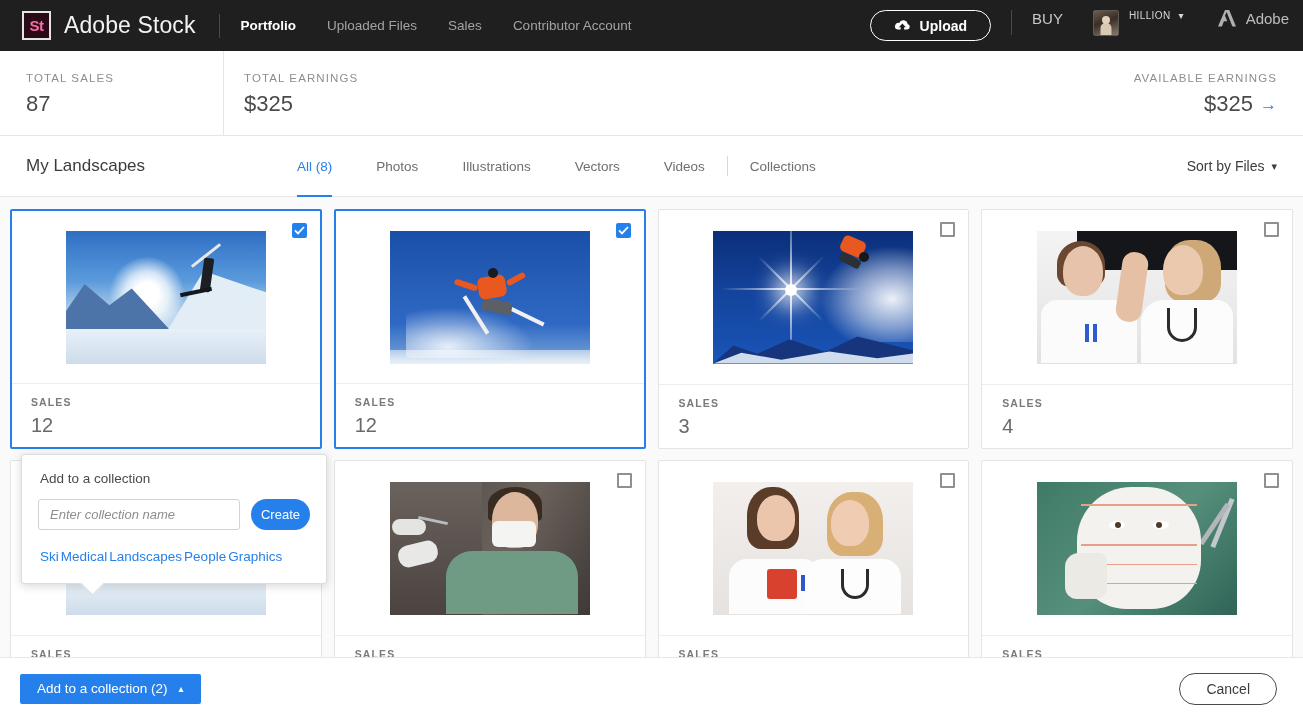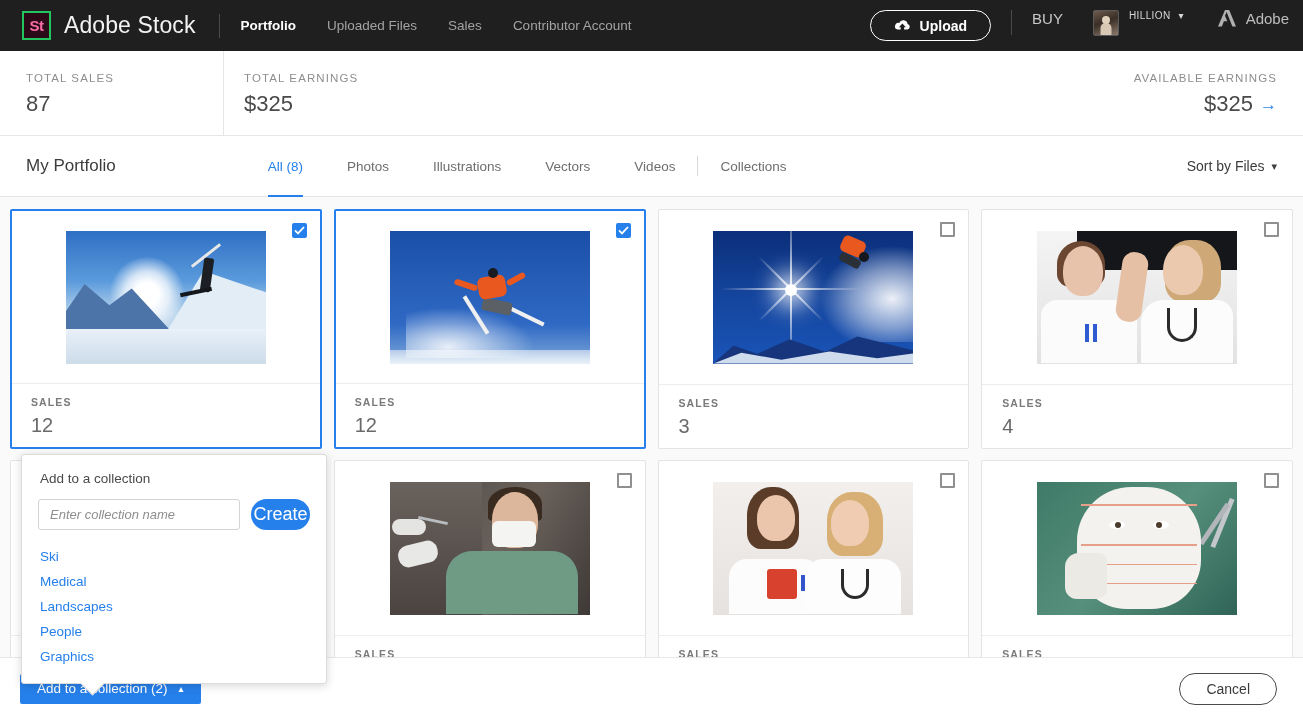--- a/index.html
+++ b/index.html
@@ -20,21 +20,21 @@
     background: #1f1f1f;
     display: flex;
     align-items: center;
     padding: 0 14px 0 22px;
     position: relative;
     z-index: 50;
   }
   .brand { display: flex; align-items: center; }
   .st-logo {
     width: 29px; height: 29px;
-    border: 2px solid #22c55e;
+    border: 2px solid #e5e5e5;
     background: #2b0a17;
     display: flex; align-items: center; justify-content: center;
     font-size: 15px; font-weight: bold; color: #fa6ca8;
     letter-spacing: -0.5px;
   }
   .brand-name {
     color: #f2f2f2;
     font-size: 23px;
     margin-left: 13px;
     font-weight: 400;
@@ -685,25 +685,25 @@
     outline: none;
   }
   .pop-input::placeholder { color: #8e8e8e; font-style: italic; }
   .create-btn {
     width: 90px;
     height: 31px;
     background: #2680eb;
     color: #fff;
     border: none;
     border-radius: 16px;
-    font-size: 18px;
+    font-size: 13px;
     cursor: pointer;
     font-family: "Liberation Sans", sans-serif;
   }
-  .coll-list { display: flex; flex-direction: column; }
+  .coll-list { display: flex; flex-direction: row; }
   .coll-item {
     font-size: 13.5px;
     color: #2680eb;
     padding: 5px 0 5px 2px;
     cursor: pointer;
   }
 
   
   .bottombar {
     position: absolute;
@@ -796,21 +796,21 @@
   <div class="stat avail">
     <div class="stat-label">AVAILABLE EARNINGS</div>
     <div class="avail-val">
       <span>$325</span>
       <span class="arrow-r">→</span>
     </div>
   </div>
 </div>
 
 <div class="tabrow">
-  <div class="my-portfolio">My Portfolio</div>
+  <div class="my-portfolio">My Landscapes</div>
   <div class="tabs">
     <div class="tab active">All (8)</div>
     <div class="tab">Photos</div>
     <div class="tab">Illustrations</div>
     <div class="tab">Vectors</div>
     <div class="tab">Videos</div>
     <div class="tab-divider"></div>
     <div class="tab">Collections</div>
   </div>
   <div class="sortby">

